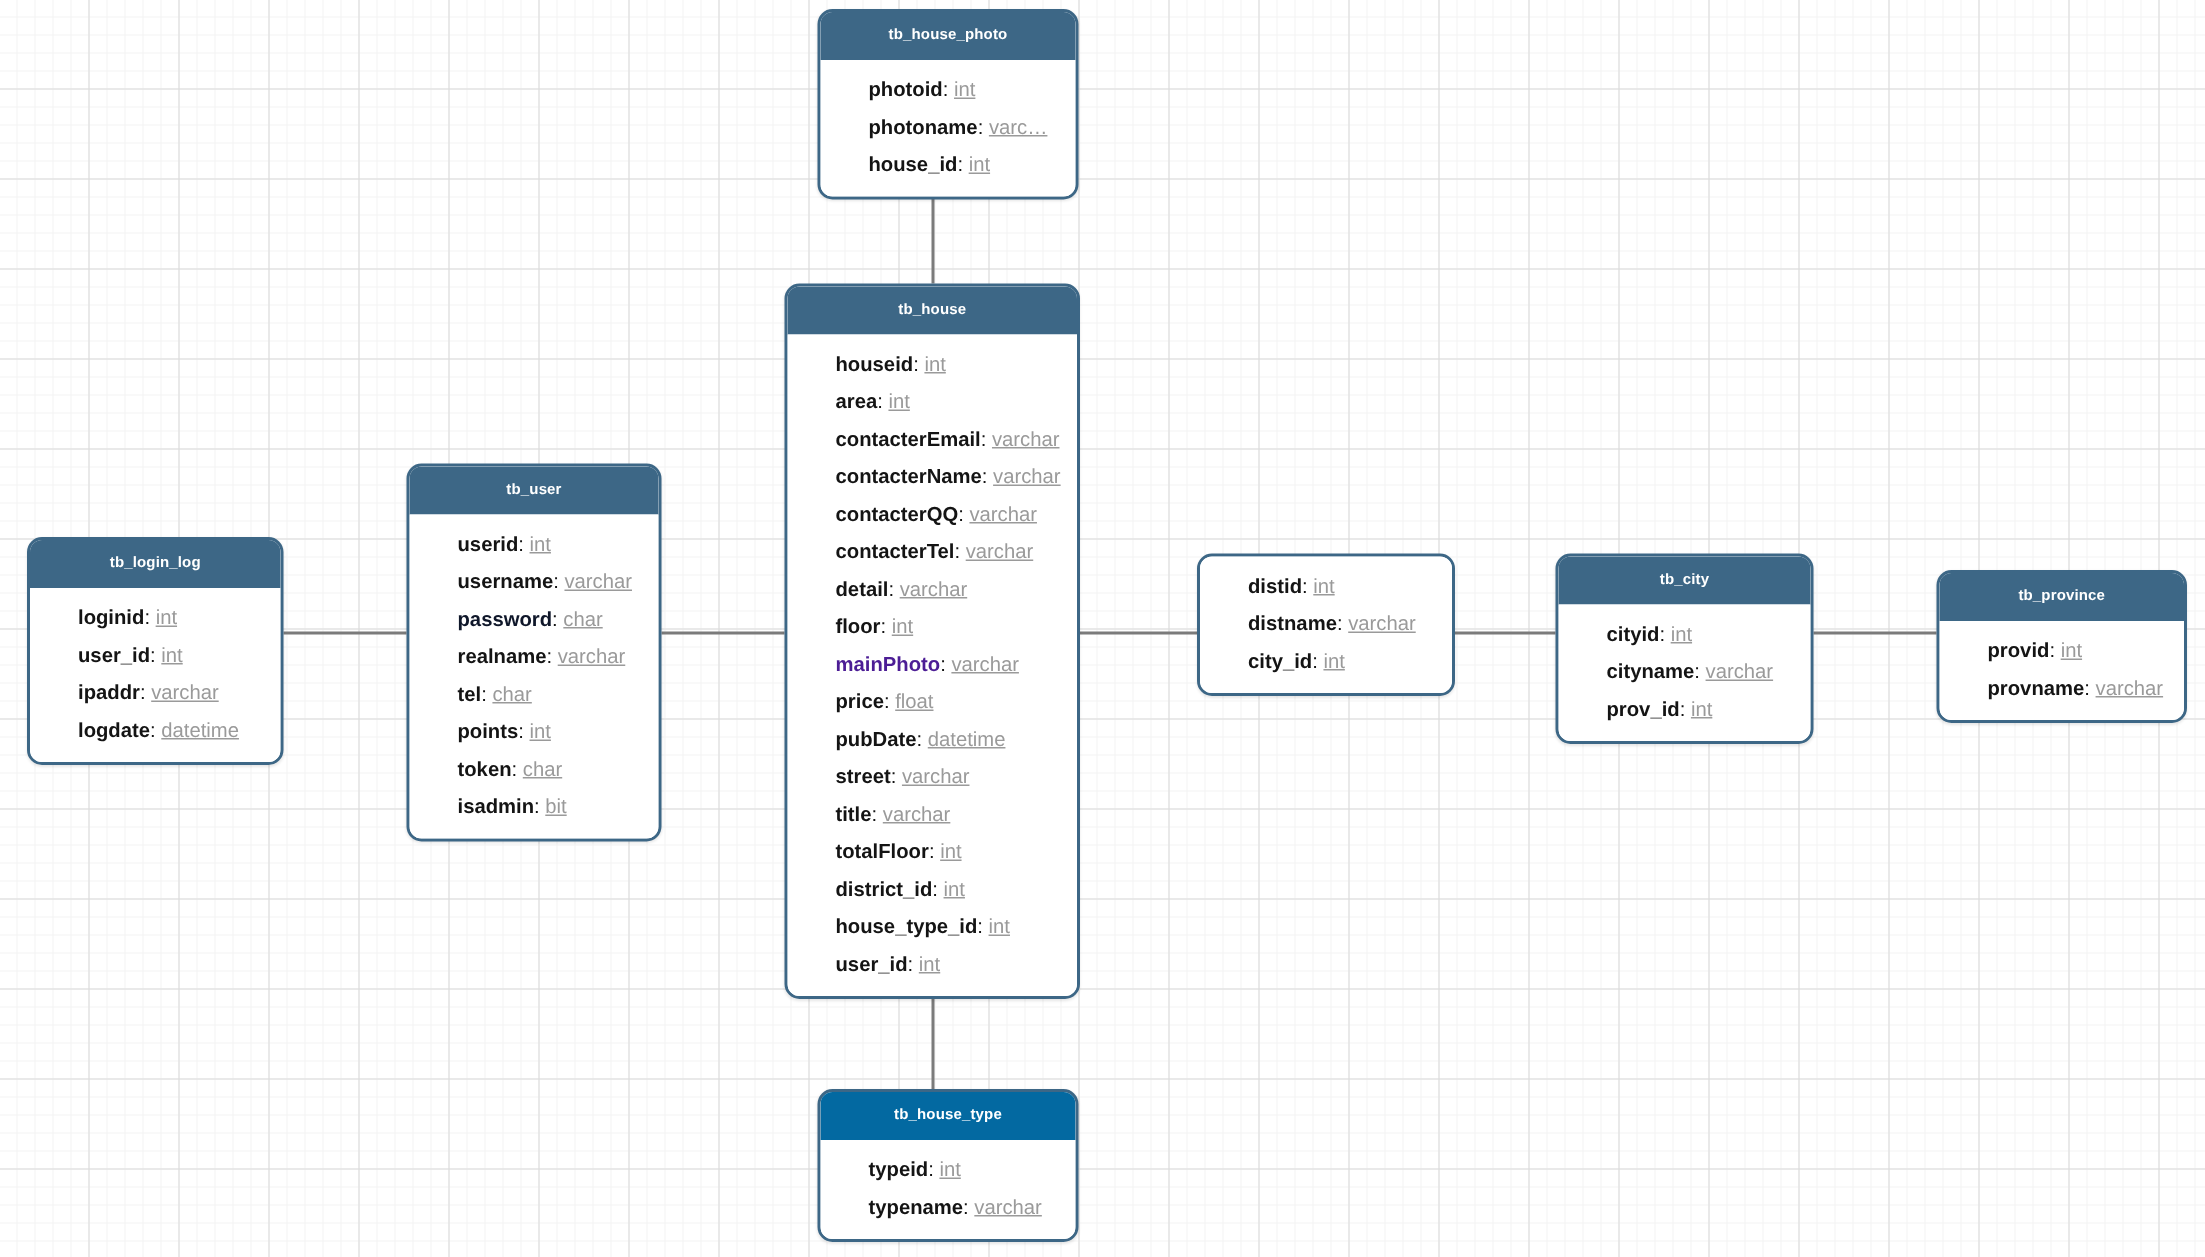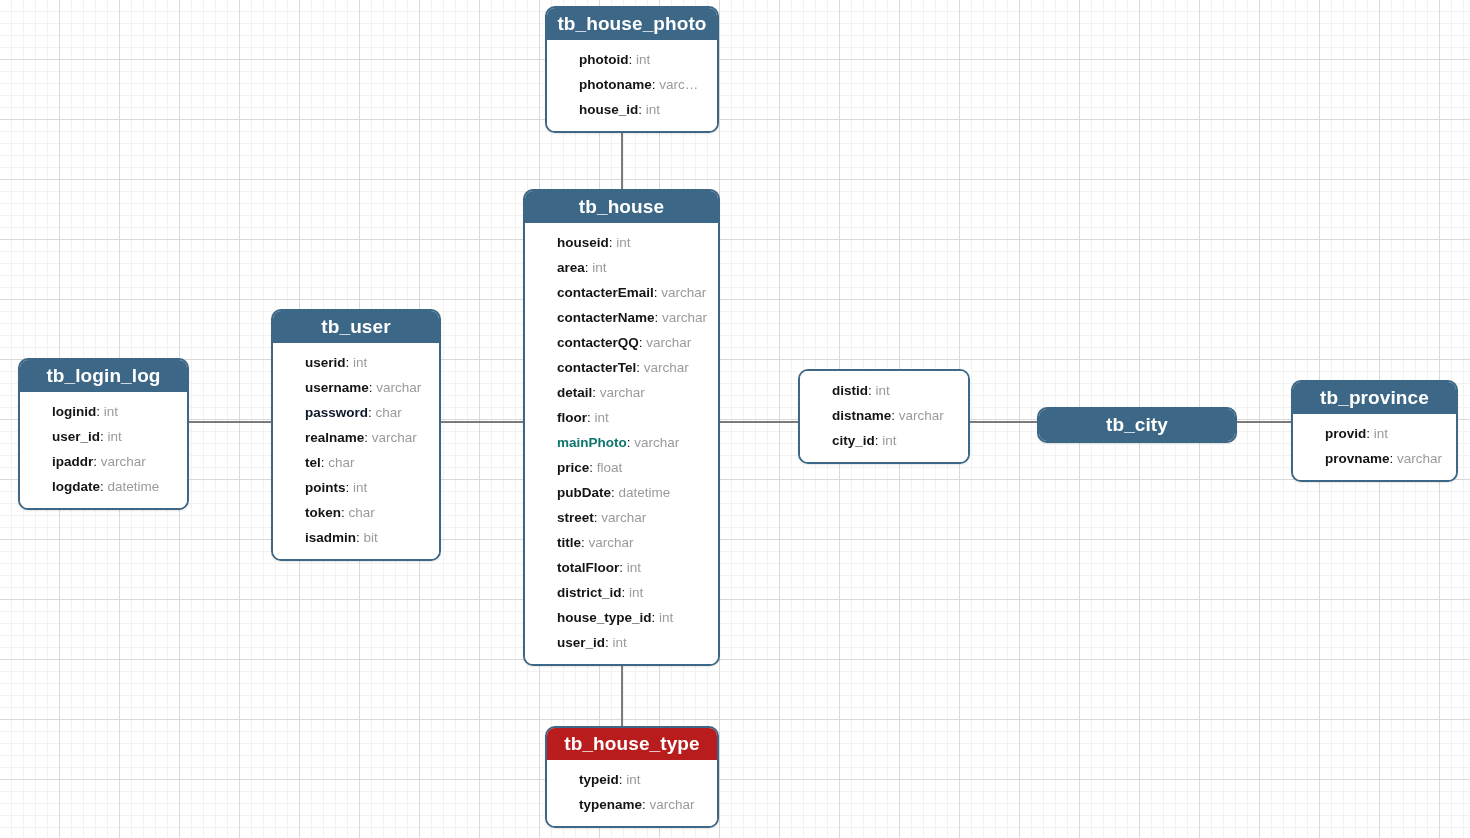--- a/index.html
+++ b/index.html
@@ -37,21 +37,21 @@
     border: 2px solid #3d6786;
     border-radius: 10px;
     background: #ffffff;
     box-sizing: border-box;
     overflow: hidden;
     box-shadow: 0 1px 2px rgba(0,0,0,0.10);
   }
   .entity-header {
     background: #3d6786;
     color: #ffffff;
-    font-size: 19px;
+    font-size: 10px;
     font-weight: bold;
     text-align: center;
     line-height: 32px;
     height: 32px;
     letter-spacing: 0.1px;
     white-space: nowrap;
     overflow: hidden;
   }
   .entity-body {
     padding: 7px 0 9px 0;
@@ -65,20 +65,21 @@
     overflow: hidden;
     color: #9a9a9a;
   }
   .field .fname {
     color: #141414;
     font-weight: 600;
   }
   .field .ftype {
     color: #9a9a9a;
     font-weight: normal;
+    text-decoration: underline;
   }
 </style>
 </head>
 <body>
 
 <div id="canvas">
     <div class="connector v" style="left: 621px; top: 131px; height: 58px; background: rgb(123, 123, 123);"></div>
     <div class="connector v" style="left: 621px; top: 662px; height: 64px; background: rgb(123, 123, 123);"></div>
     <div class="connector h" style="left: 189px; top: 421px; width: 82px; background: rgb(123, 123, 123);"></div>
     <div class="connector h" style="left: 441px; top: 421px; width: 82px; background: rgb(123, 123, 123);"></div>
@@ -97,21 +98,21 @@
       <div class="entity-header" style="background: rgb(61, 103, 134);">tb_house</div>
       <div class="entity-body">
         <div class="field"><span class="fname" style="color: rgb(20, 20, 20);">houseid</span><span style="color: rgb(20, 20, 20);">: </span><span class="ftype" style="color: rgb(154, 154, 154);">int</span></div>
         <div class="field"><span class="fname" style="color: rgb(20, 20, 20);">area</span><span style="color: rgb(20, 20, 20);">: </span><span class="ftype" style="color: rgb(154, 154, 154);">int</span></div>
         <div class="field"><span class="fname" style="color: rgb(20, 20, 20);">contacterEmail</span><span style="color: rgb(20, 20, 20);">: </span><span class="ftype" style="color: rgb(154, 154, 154);">varchar</span></div>
         <div class="field"><span class="fname" style="color: rgb(20, 20, 20);">contacterName</span><span style="color: rgb(20, 20, 20);">: </span><span class="ftype" style="color: rgb(154, 154, 154);">varchar</span></div>
         <div class="field"><span class="fname" style="color: rgb(20, 20, 20);">contacterQQ</span><span style="color: rgb(20, 20, 20);">: </span><span class="ftype" style="color: rgb(154, 154, 154);">varchar</span></div>
         <div class="field"><span class="fname" style="color: rgb(20, 20, 20);">contacterTel</span><span style="color: rgb(20, 20, 20);">: </span><span class="ftype" style="color: rgb(154, 154, 154);">varchar</span></div>
         <div class="field"><span class="fname" style="color: rgb(20, 20, 20);">detail</span><span style="color: rgb(20, 20, 20);">: </span><span class="ftype" style="color: rgb(154, 154, 154);">varchar</span></div>
         <div class="field"><span class="fname" style="color: rgb(20, 20, 20);">floor</span><span style="color: rgb(20, 20, 20);">: </span><span class="ftype" style="color: rgb(154, 154, 154);">int</span></div>
-        <div class="field"><span class="fname" style="color: #0f766e;">mainPhoto</span><span style="color: rgb(20, 20, 20);">: </span><span class="ftype" style="color: rgb(154, 154, 154);">varchar</span></div>
+        <div class="field"><span class="fname" style="color: #4c1d95;">mainPhoto</span><span style="color: rgb(20, 20, 20);">: </span><span class="ftype" style="color: rgb(154, 154, 154);">varchar</span></div>
         <div class="field"><span class="fname" style="color: rgb(20, 20, 20);">price</span><span style="color: rgb(20, 20, 20);">: </span><span class="ftype" style="color: rgb(154, 154, 154);">float</span></div>
         <div class="field"><span class="fname" style="color: rgb(20, 20, 20);">pubDate</span><span style="color: rgb(20, 20, 20);">: </span><span class="ftype" style="color: rgb(154, 154, 154);">datetime</span></div>
         <div class="field"><span class="fname" style="color: rgb(20, 20, 20);">street</span><span style="color: rgb(20, 20, 20);">: </span><span class="ftype" style="color: rgb(154, 154, 154);">varchar</span></div>
         <div class="field"><span class="fname" style="color: rgb(20, 20, 20);">title</span><span style="color: rgb(20, 20, 20);">: </span><span class="ftype" style="color: rgb(154, 154, 154);">varchar</span></div>
         <div class="field"><span class="fname" style="color: rgb(20, 20, 20);">totalFloor</span><span style="color: rgb(20, 20, 20);">: </span><span class="ftype" style="color: rgb(154, 154, 154);">int</span></div>
         <div class="field"><span class="fname" style="color: rgb(20, 20, 20);">district_id</span><span style="color: rgb(20, 20, 20);">: </span><span class="ftype" style="color: rgb(154, 154, 154);">int</span></div>
         <div class="field"><span class="fname" style="color: rgb(20, 20, 20);">house_type_id</span><span style="color: rgb(20, 20, 20);">: </span><span class="ftype" style="color: rgb(154, 154, 154);">int</span></div>
         <div class="field"><span class="fname" style="color: rgb(20, 20, 20);">user_id</span><span style="color: rgb(20, 20, 20);">: </span><span class="ftype" style="color: rgb(154, 154, 154);">int</span></div>
       </div>
     </div>
@@ -137,30 +138,35 @@
         <div class="field"><span class="fname" style="color: rgb(20, 20, 20);">logdate</span><span style="color: rgb(20, 20, 20);">: </span><span class="ftype" style="color: rgb(154, 154, 154);">datetime</span></div>
       </div>
     </div>
     <div class="entity" style="left: 798px; top: 369px; width: 172px; border-color: rgb(61, 103, 134);">
       <div class="entity-body">
         <div class="field"><span class="fname" style="color: rgb(20, 20, 20);">distid</span><span style="color: rgb(20, 20, 20);">: </span><span class="ftype" style="color: rgb(154, 154, 154);">int</span></div>
         <div class="field"><span class="fname" style="color: rgb(20, 20, 20);">distname</span><span style="color: rgb(20, 20, 20);">: </span><span class="ftype" style="color: rgb(154, 154, 154);">varchar</span></div>
         <div class="field"><span class="fname" style="color: rgb(20, 20, 20);">city_id</span><span style="color: rgb(20, 20, 20);">: </span><span class="ftype" style="color: rgb(154, 154, 154);">int</span></div>
       </div>
     </div>
-    <div class="entity" style="left: 1037px; top: 369px; width: 200px; border-color: rgb(61, 103, 134); margin-top: 38px;">
+    <div class="entity" style="left: 1037px; top: 369px; width: 172px; border-color: rgb(61, 103, 134);">
       <div class="entity-header" style="background: rgb(61, 103, 134);">tb_city</div>
+      <div class="entity-body">
+        <div class="field"><span class="fname" style="color: rgb(20, 20, 20);">cityid</span><span style="color: rgb(20, 20, 20);">: </span><span class="ftype" style="color: rgb(154, 154, 154);">int</span></div>
+        <div class="field"><span class="fname" style="color: rgb(20, 20, 20);">cityname</span><span style="color: rgb(20, 20, 20);">: </span><span class="ftype" style="color: rgb(154, 154, 154);">varchar</span></div>
+        <div class="field"><span class="fname" style="color: rgb(20, 20, 20);">prov_id</span><span style="color: rgb(20, 20, 20);">: </span><span class="ftype" style="color: rgb(154, 154, 154);">int</span></div>
+      </div>
     </div>
     <div class="entity" style="left: 1291px; top: 380px; width: 167px; border-color: rgb(61, 103, 134);">
       <div class="entity-header" style="background: rgb(61, 103, 134);">tb_province</div>
       <div class="entity-body">
         <div class="field"><span class="fname" style="color: rgb(20, 20, 20);">provid</span><span style="color: rgb(20, 20, 20);">: </span><span class="ftype" style="color: rgb(154, 154, 154);">int</span></div>
         <div class="field"><span class="fname" style="color: rgb(20, 20, 20);">provname</span><span style="color: rgb(20, 20, 20);">: </span><span class="ftype" style="color: rgb(154, 154, 154);">varchar</span></div>
       </div>
     </div>
     <div class="entity" style="left: 545px; top: 726px; width: 174px; border-color: rgb(61, 103, 134);">
-      <div class="entity-header" style="background: #b91c1c;">tb_house_type</div>
+      <div class="entity-header" style="background: #0369a1;">tb_house_type</div>
       <div class="entity-body">
         <div class="field"><span class="fname" style="color: rgb(20, 20, 20);">typeid</span><span style="color: rgb(20, 20, 20);">: </span><span class="ftype" style="color: rgb(154, 154, 154);">int</span></div>
         <div class="field"><span class="fname" style="color: rgb(20, 20, 20);">typename</span><span style="color: rgb(20, 20, 20);">: </span><span class="ftype" style="color: rgb(154, 154, 154);">varchar</span></div>
       </div>
     </div>
   </div>
 
 </body></html>

